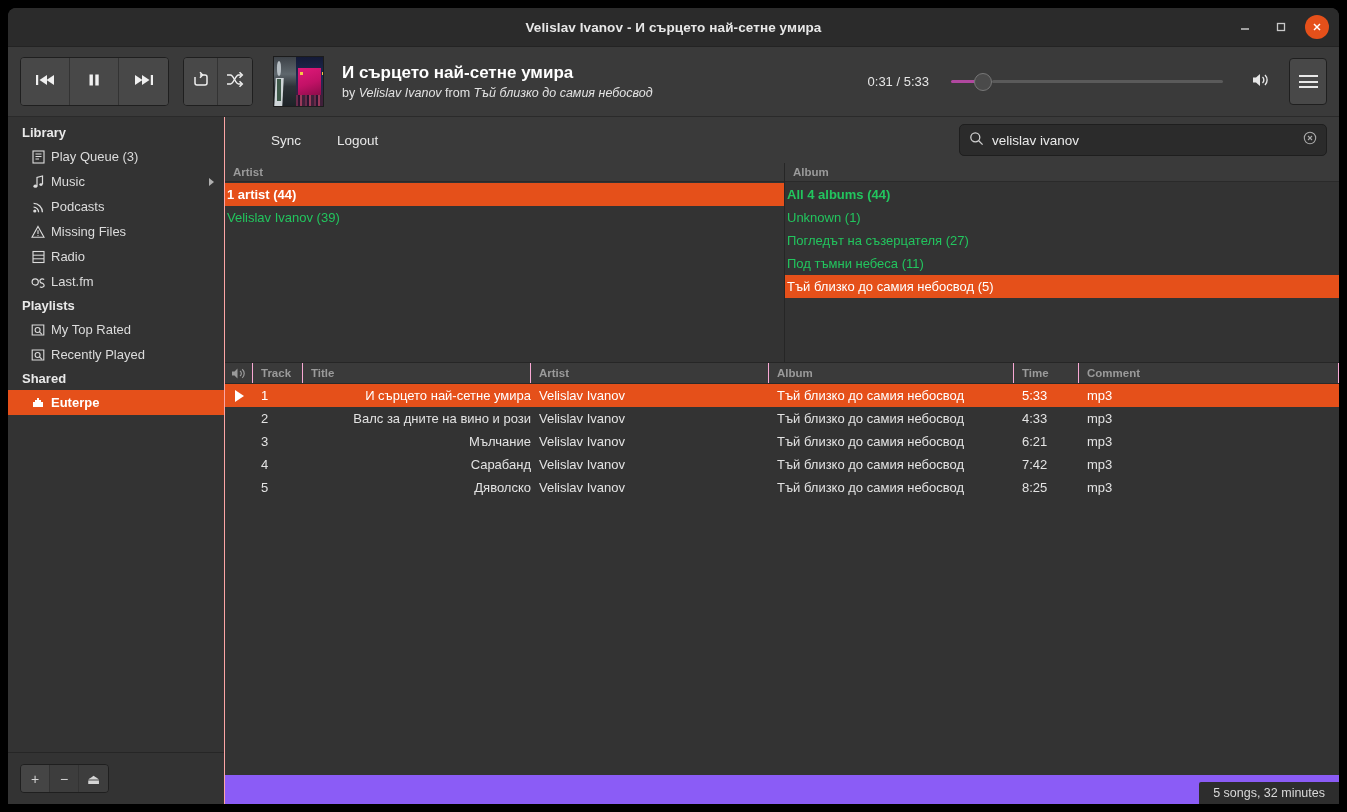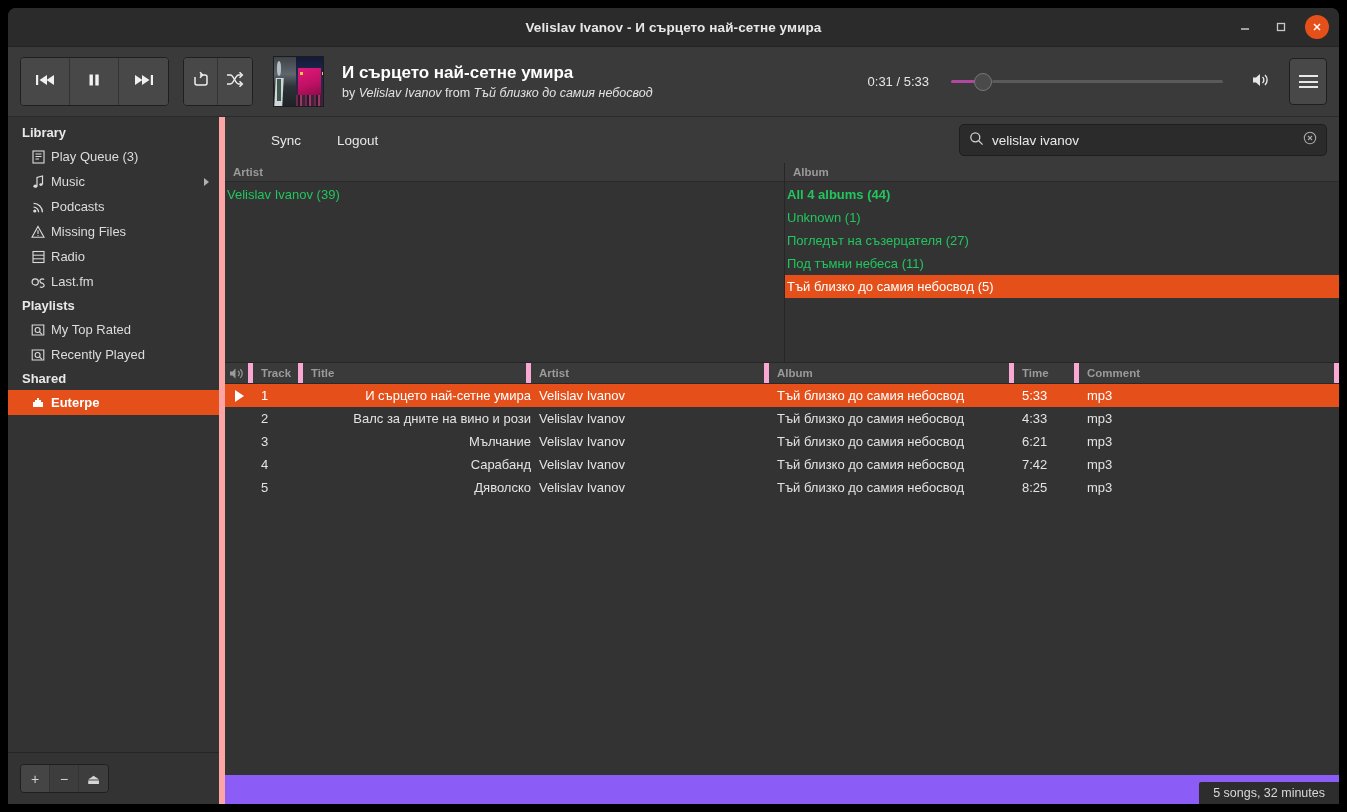--- a/index.html
+++ b/index.html
@@ -160,21 +160,21 @@
     background:#484848; border:1px solid #1f1f1f; border-radius:4px;
     display:flex; align-items:center; justify-content:center; cursor:pointer;
   }
   .hamburger span {
     display:block; width: 19px; height: 2px; background:#e8e8e8; margin: 3.5px 0;
   }
   
   .body-area { flex: 1 1 auto; display: flex; min-height: 0; }
   
   .sidebar {
-    width: 217px; background:#333333; border-right:6px solid #fca5a5;
+    width: 217px; background:#333333; border-right:1px solid #fca5a5;
     display:flex; flex-direction:column; flex: 0 0 auto;
   }
   .side-scroll { flex:1 1 auto; overflow:hidden; padding-top: 4px; }
   .side-header {
     font-size: 13px; font-weight: bold; color:#e9e9e9;
     padding: 4px 0 4px 14px;
   }
   .side-item {
     display:flex; align-items:center; gap:5px;
     padding: 3px 8px 3px 22px; font-size: 13px; color:#dcdcdc;
@@ -229,21 +229,21 @@
     font-size: 13px; color:#22c55e; cursor:pointer;
   }
   .pane-row.header-row { font-weight:bold; }
   .pane-row.selected { background:#e5501a; color:#fff; }
   
   .tracklist { flex:1 1 auto; display:flex; flex-direction:column; min-height:0; }
   .tl-head {
     height: 21px; background:#3a3a3a; display:flex; align-items:center;
     font-size: 11.5px; font-weight:bold; color:#9a9a9a; border-bottom:1px solid #2a2a2a;
   }
-  .tl-head .c { padding-left:8px; border-right:5px solid #f9a8d4; height:100%; display:flex; align-items:center; }
+  .tl-head .c { padding-left:8px; border-right:1px solid #f9a8d4; height:100%; display:flex; align-items:center; }
   .tl-rows { flex:1 1 auto; overflow:hidden; }
   .tl-row {
     height: 23px; display:flex; align-items:center; font-size:13px; color:#e3e3e3; cursor:pointer;
   }
   .tl-row.playing { background:#e5501a; color:#ffffff; }
   .tl-row .c { padding-left:8px; overflow:hidden; white-space:nowrap; text-overflow:ellipsis; }
   .col-icon { width: 28px; flex:0 0 auto; display:flex; align-items:center; justify-content:center; padding-left:0 !important; }
   .col-track { width: 50px; flex:0 0 auto; }
   .col-title { width: 228px; flex:0 0 auto;text-align:right; }
   .col-artist { width: 238px; flex:0 0 auto; }
@@ -523,20 +523,21 @@
                 <line x1="9" y1="5" x2="5" y2="9" stroke="#a9a9a9" stroke-width="1.1"></line>
               </svg>
           </span>
         </div>
       </div>
 
       <div class="browser-panes">
         <div class="pane artist">
           <div class="pane-head">Artist</div>
           <div class="pane-body">
+            <div class="pane-row selected header-row">1 artist (44)</div>
             <div class="pane-row">Velislav Ivanov (39)</div>
           </div>
         </div>
         <div class="pane album">
           <div class="pane-head">Album</div>
           <div class="pane-body">
             <div class="pane-row header-row">All 4 albums (44)</div>
             <div class="pane-row">Unknown (1)</div>
             <div class="pane-row">Погледът на съзерцателя (27)</div>
             <div class="pane-row">Под тъмни небеса (11)</div>

